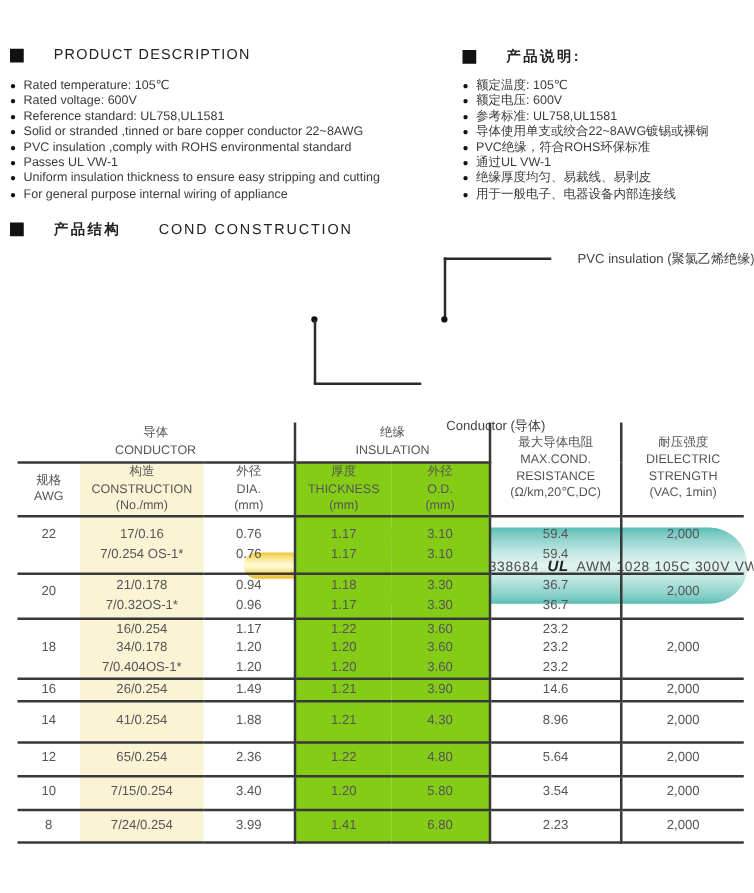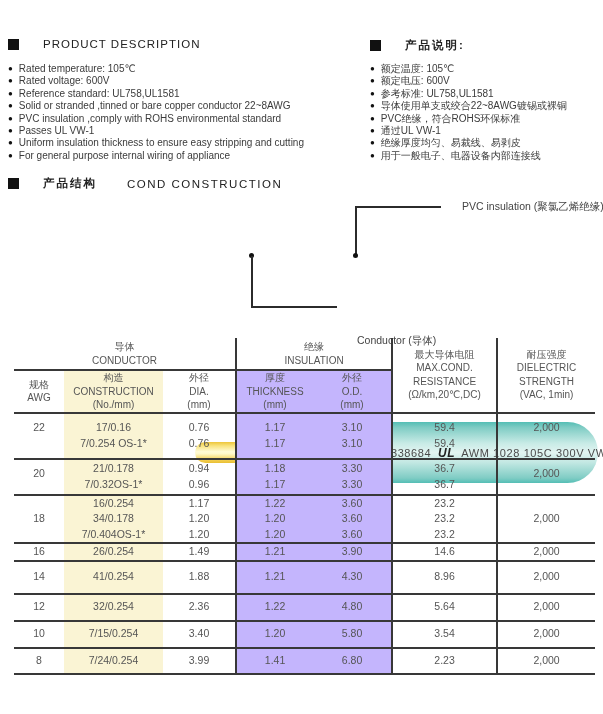--- a/index.html
+++ b/index.html
@@ -43,21 +43,21 @@
               table-layout:fixed;}
   #spec-table th,#spec-table td{font-weight:normal;text-align:center;vertical-align:middle;
               white-space:pre-line;padding:0;color:#555;}
   #spec-table th{font-size:10px;line-height:13.5px;}
   #spec-table td{font-size:10.5px;line-height:15.5px;}
   tr.grow{height:32px;}
   tr.hrow{height:40px;}
   .bb{border-bottom:2px solid #383838;}
   .vr{border-right:2px solid #383838;}
   .bg-y{background:#FAF4D4;margin-left:34px;}
-  .bg-b{background:#c4b5fd;}
+  .bg-b{background:#84cc16;}
   .vtop{vertical-align:top !important;padding-top:6px !important;}
   tr.h46{height:46px;} tr.h47{height:36px;} tr.h48{height:48px;}
   tr.h34{height:16px;} tr.h33{height:33px;} tr.h27{height:27px;} tr.h26{height:26px;}
 </style>
 </head>
 <body>
 
 <div class="sec-head" style="left:8px;top:38px;">
   <span class="sq"></span>
   <span class="sec-title">PRODUCT DESCRIPTION</span>
@@ -270,21 +270,21 @@
     <td class="bb">14</td>
     <td class="bb bg-y">41/0.254</td>
     <td class="bb vr">1.88</td>
     <td class="bb bg-b">1.21</td>
     <td class="bb vr bg-b">4.30</td>
     <td class="bb vr">8.96</td>
     <td class="bb">2,000</td>
   </tr>
   <tr class="h27">
     <td class="bb">12</td>
-    <td class="bb bg-y">32/0.254</td>
+    <td class="bb bg-y">65/0.254</td>
     <td class="bb vr">2.36</td>
     <td class="bb bg-b">1.22</td>
     <td class="bb vr bg-b">4.80</td>
     <td class="bb vr">5.64</td>
     <td class="bb">2,000</td>
   </tr>
   <tr class="h27">
     <td class="bb">10</td>
     <td class="bb bg-y">7/15/0.254</td>
     <td class="bb vr">3.40</td>

